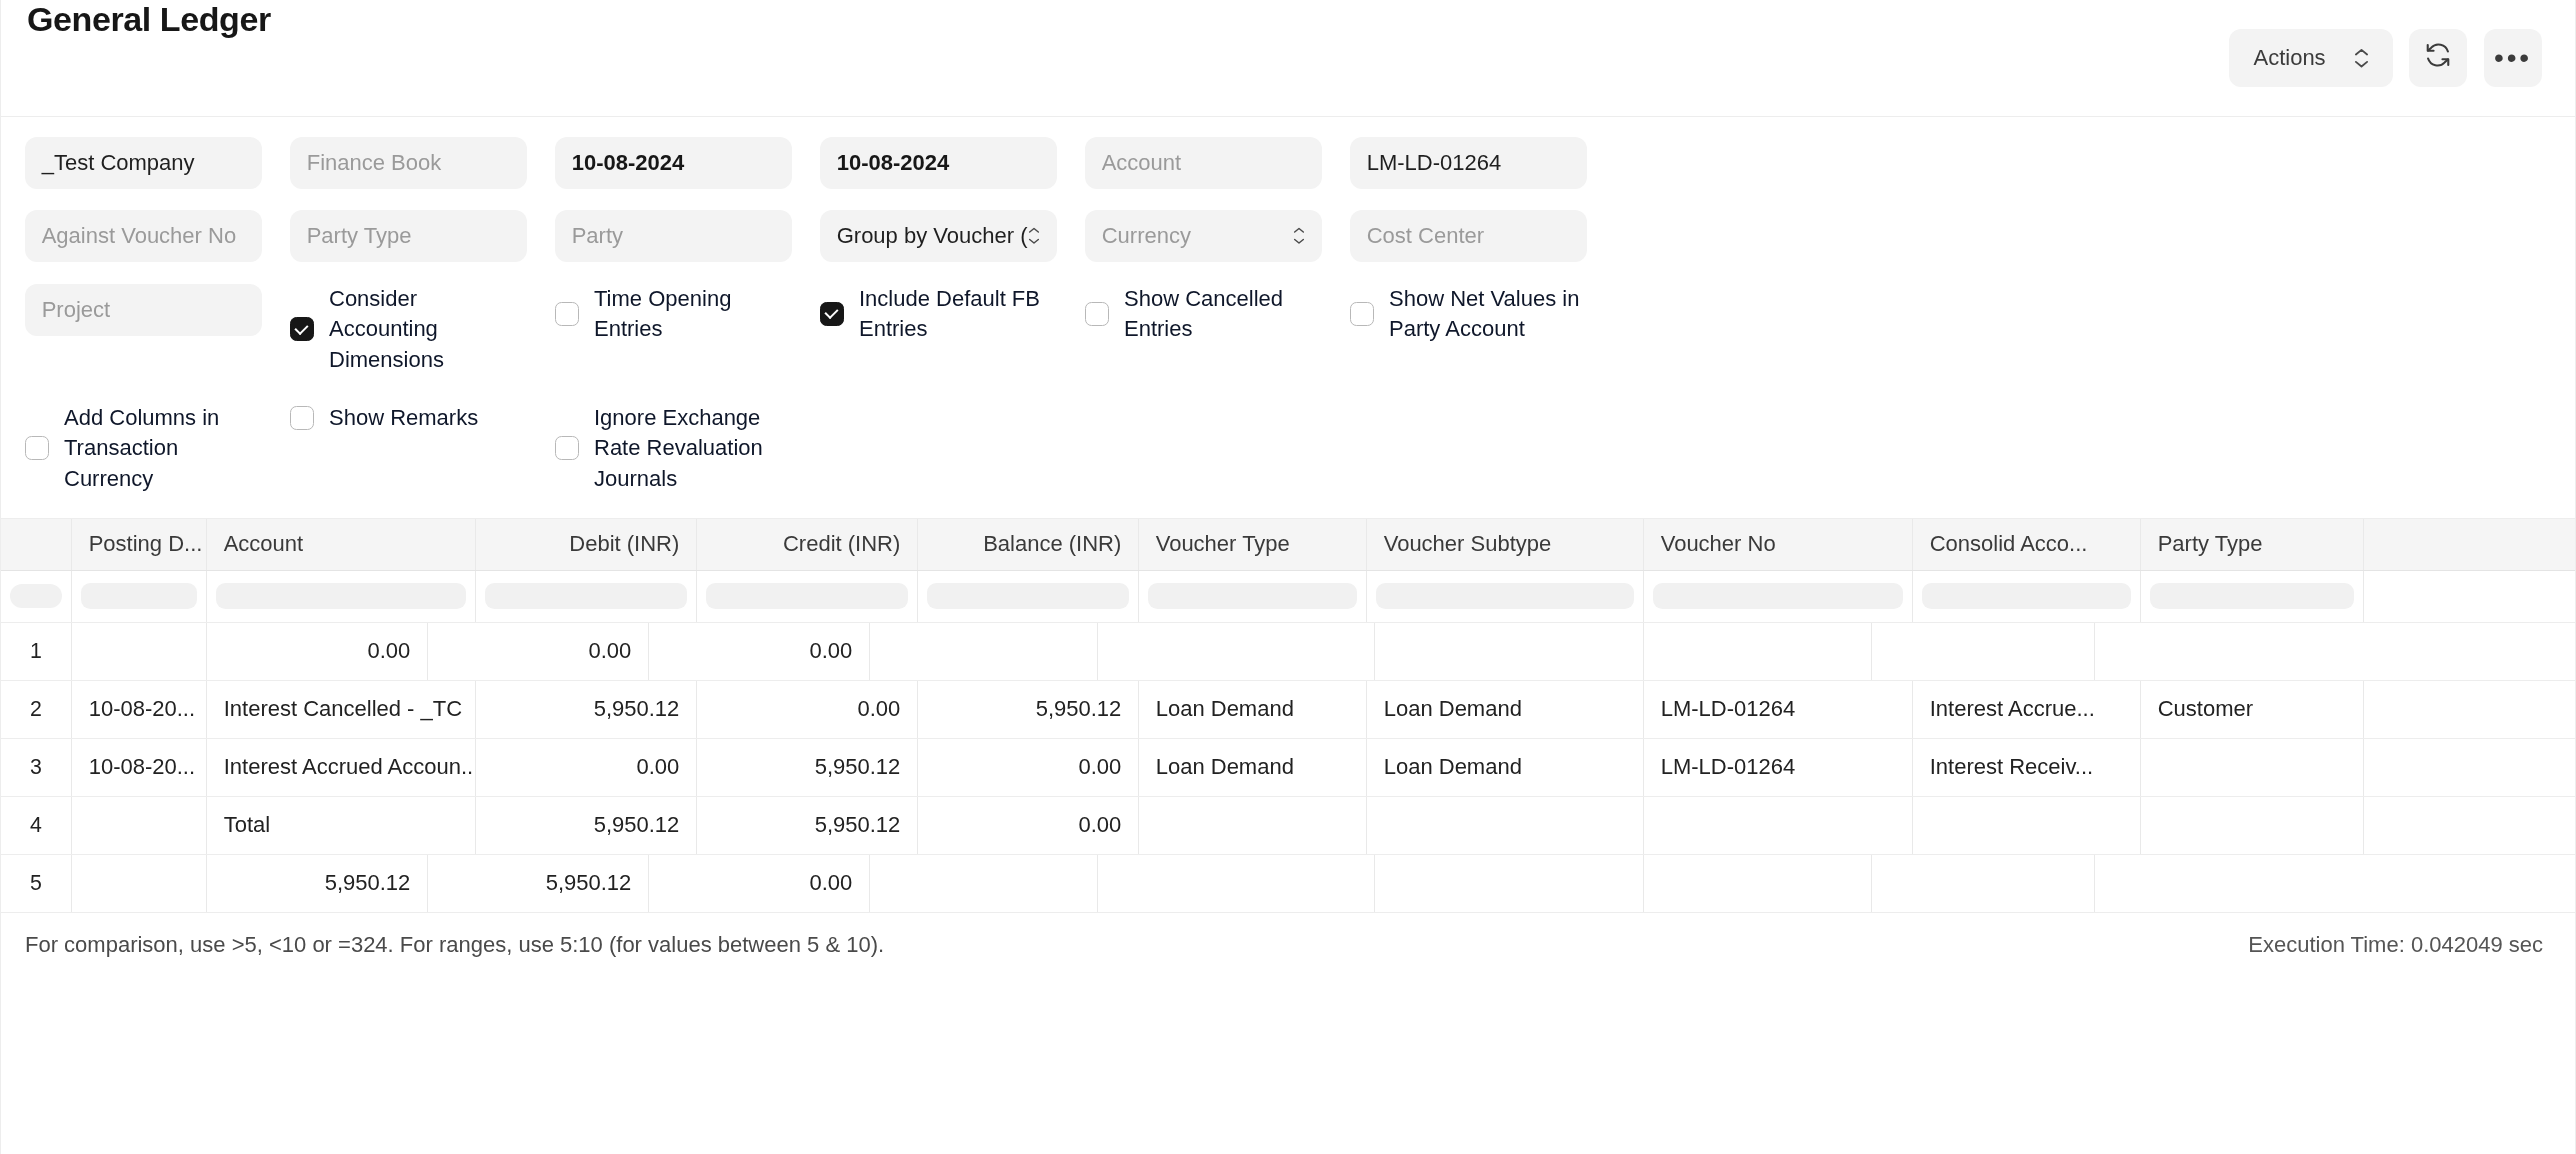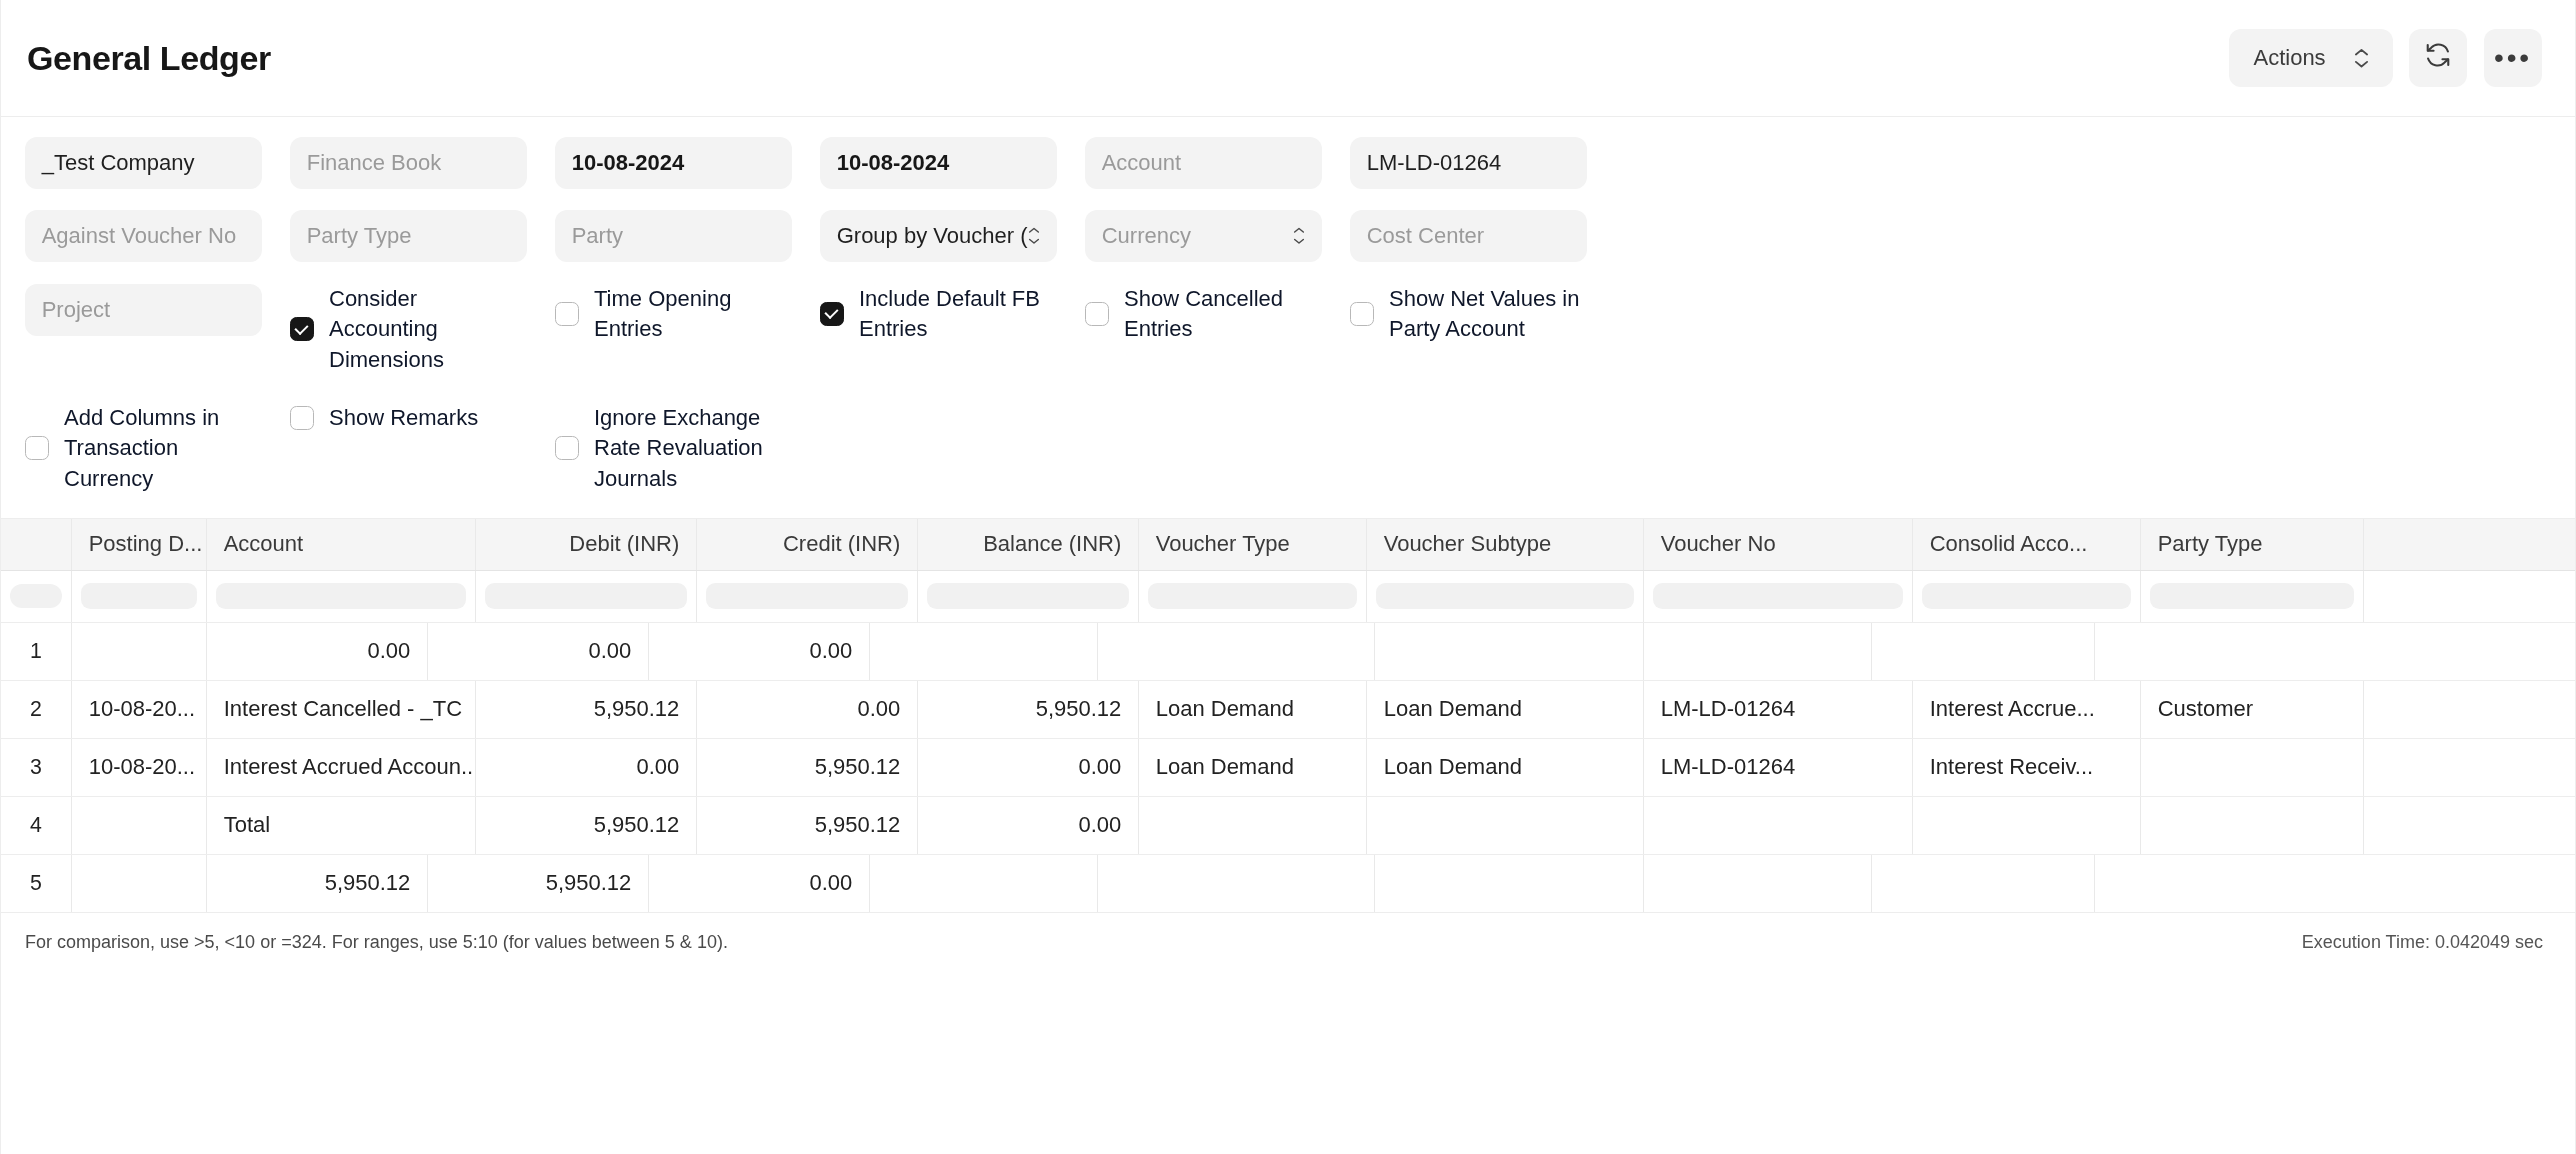--- a/index.html
+++ b/index.html
@@ -18,21 +18,20 @@
     border-left: 1.9px solid #ededed;
     border-right: 1.9px solid #ededed;
     overflow: hidden;
   }
 
   
   .page-head {
     height: 117px;
     border-bottom: 1.9px solid #ededed;
     display: flex;
-    align-items: center;
     justify-content: space-between;
     padding: 0 33px 0 26px;
     background: #fff;
   }
   .page-title {
     font-size: 34px;
     font-weight: 700;
     color: #171717;
     letter-spacing: -0.4px;
   }
@@ -155,21 +154,21 @@
   .c-vsub  { width: 277px; }
   .c-vno   { width: 269px; }
   .c-agst  { width: 228px; }
   .c-ptype { width: 223px; }
 
   .dt-footer {
     display: flex;
     justify-content: space-between;
     align-items: center;
     padding: 18.6px 32px 0 24px;
-    font-size: 18px;
+    font-size: 22px;
     color: #4a4a4a;
   }
   .exec-time { color: #555555; }
 </style>
 </head>
 <body>
 
 <div class="page">
 
   <div class="page-head">

